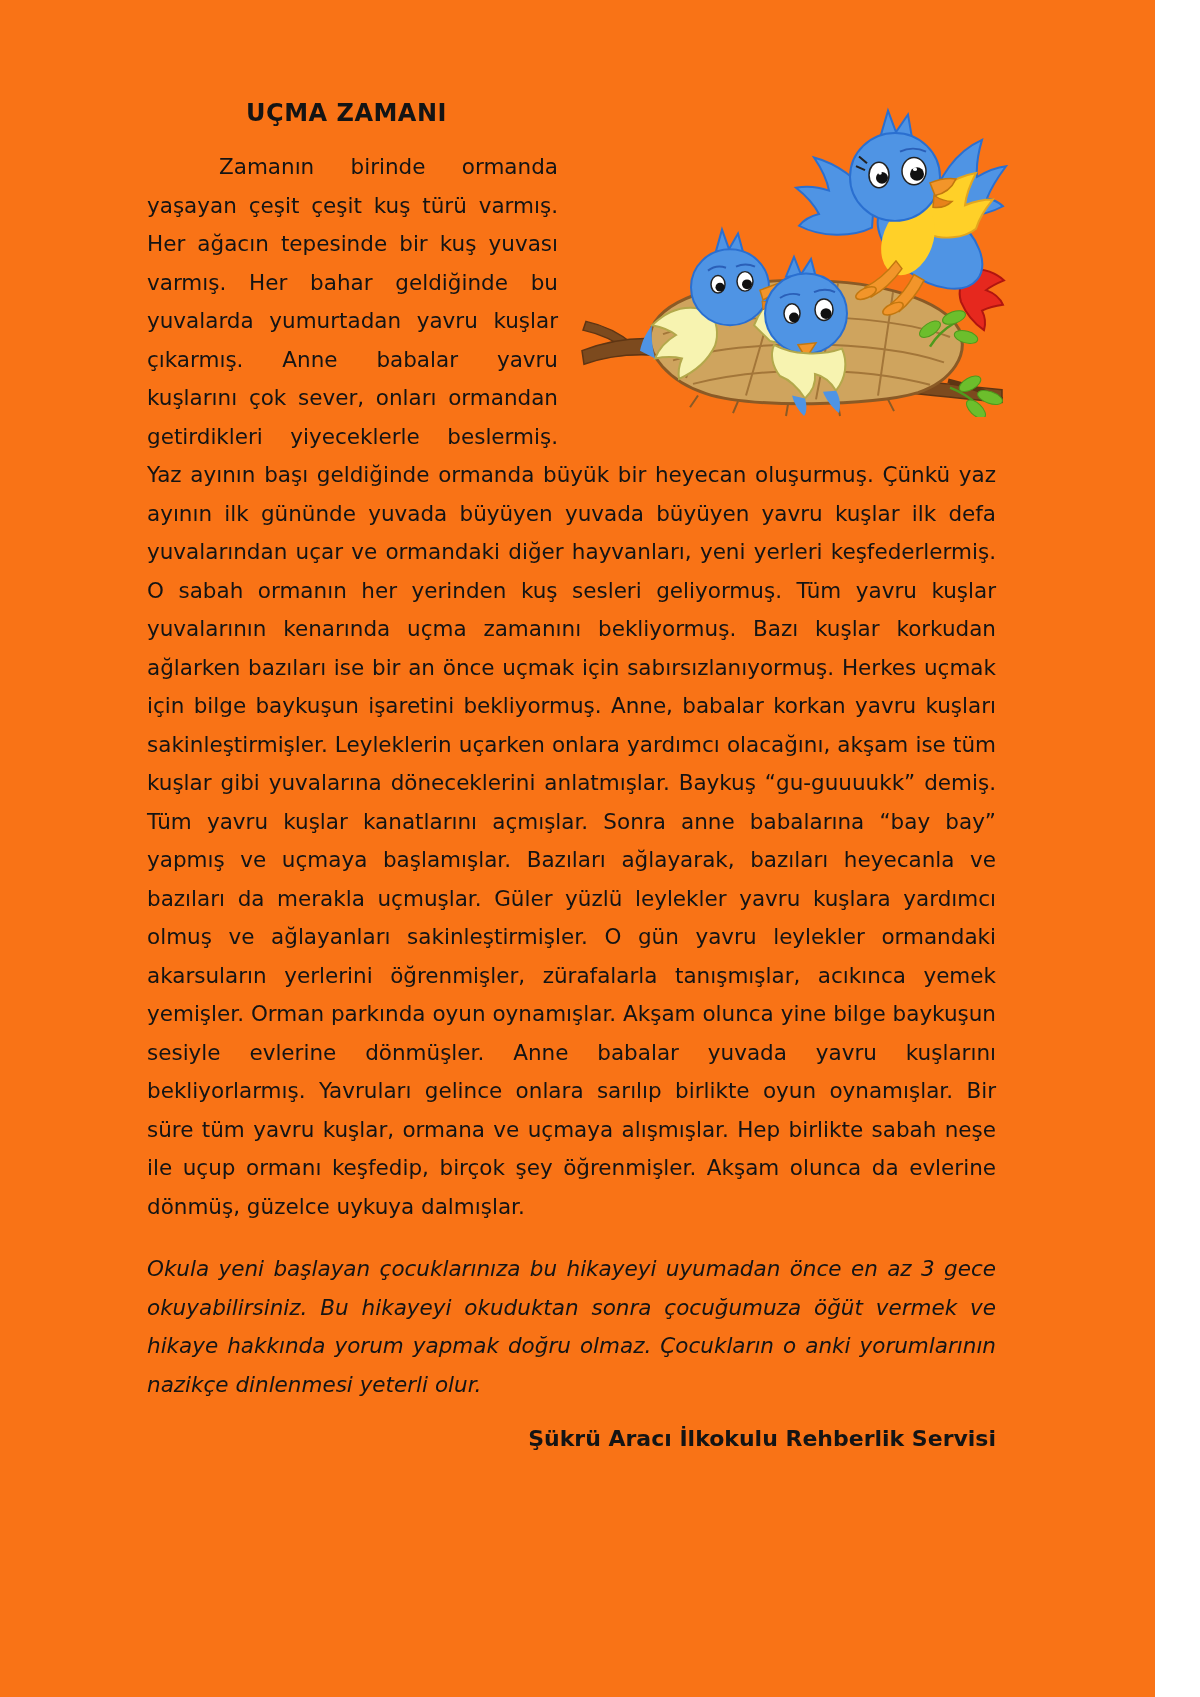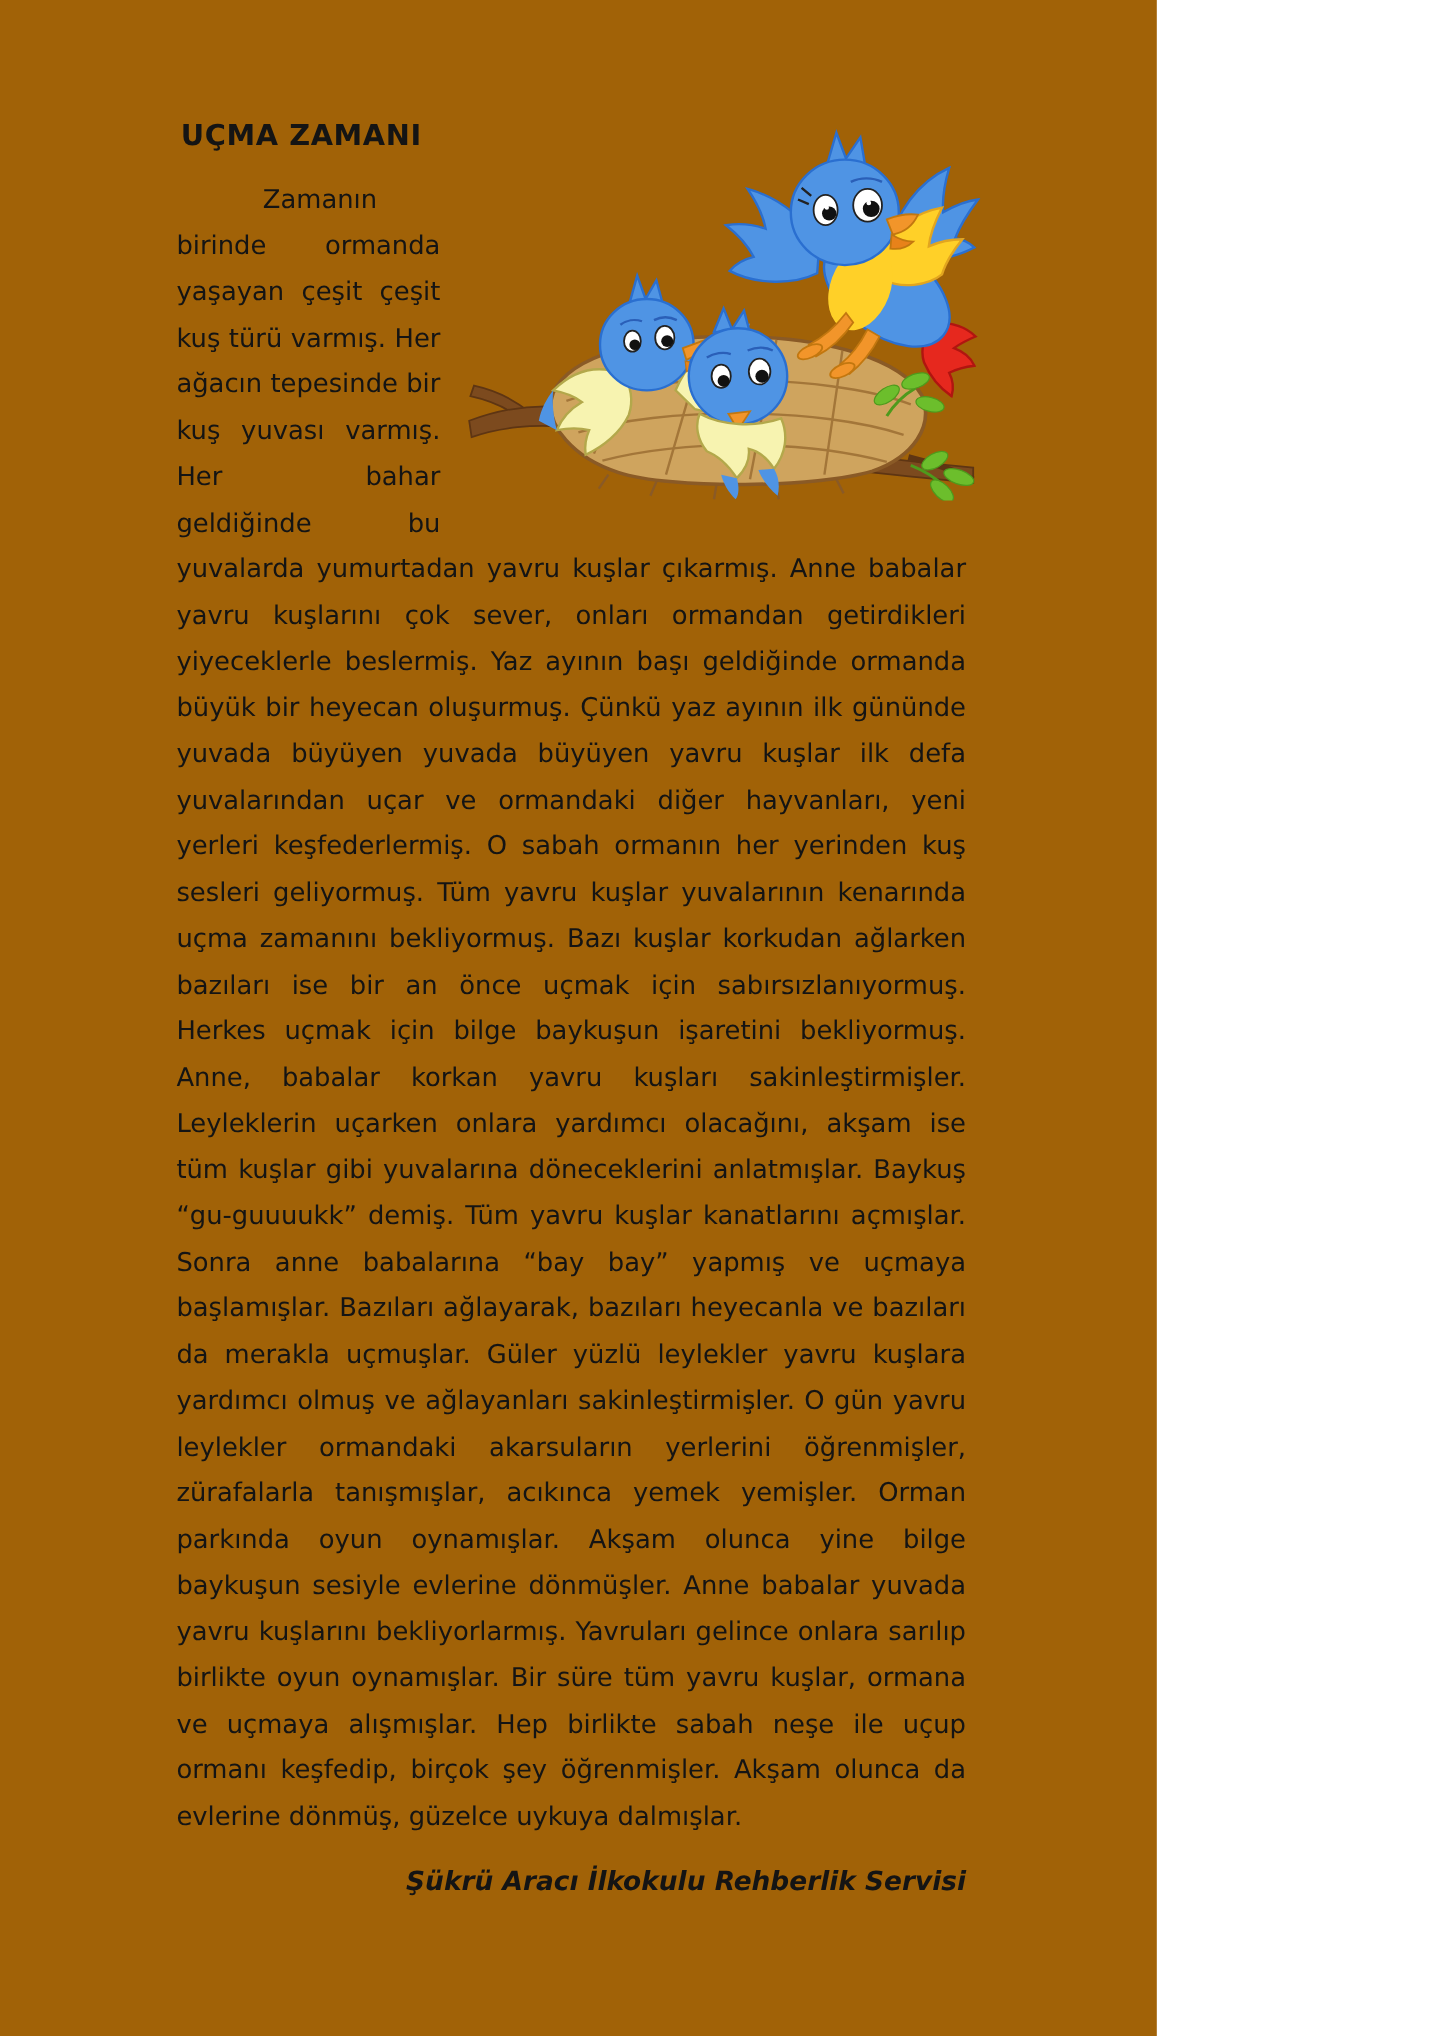--- a/index.html
+++ b/index.html
@@ -1,41 +1,41 @@
 <!DOCTYPE html>
 <html><head>
 <meta charset="utf-8">
 <style>
   html, body { margin:0; padding:0; }
   body {
     width:1200px; height:1697px; overflow:hidden;
     background:#ffffff; color:#141414;
     font-family:"DejaVu Sans", sans-serif;
   }
-  .page { position:relative; width:964px; height:1697px; background:#a16207; }
+  .page { position:relative; width:1155px; height:1697px; background:#f97316; }
   .content { padding:95px 147px 0 135px; }
   .illustration { float:right; width:430px; height:322px; margin:0 0 6px 20px; }
   .illustration svg { display:block; }
   .title {
     font-size:24px; font-weight:bold; letter-spacing:.5px;
     text-align:center; margin:0; line-height:36px;
   }
   p { margin:12px; }
   .story {
     margin-top:17px; font-size:21.5px; line-height:38.5px;
     text-align:justify; text-indent:72px;
   }
   .note-heading { margin-top:68px; font-size:21.5px; line-height:38.5px; font-style:italic; }
   .note-body {
     margin-top:24px; font-size:21.5px; line-height:38.5px;
     font-style:italic; text-align:justify;
   }
   .signature {
     margin-top:16px; font-size:22px; line-height:38px;
-    font-style:italic; font-weight:bold; text-align:right;
+    font-weight:bold; text-align:right;
   }
   .source { margin-top:84px; font-size:21px; line-height:30px; }
 </style>
 </head>
 <body>
 
 <div class="page">
   <div class="content">
 
     <div class="illustration">
@@ -129,18 +129,19 @@
           </g>
         </g>
       </svg>
     </div>
 
     <h1 class="title">UÇMA ZAMANI</h1>
 
     <p class="story">Zamanın birinde ormanda yaşayan çeşit çeşit kuş türü varmış. Her ağacın tepesinde bir kuş yuvası varmış. Her bahar geldiğinde bu yuvalarda yumurtadan yavru kuşlar çıkarmış. Anne babalar yavru kuşlarını çok sever, onları ormandan getirdikleri yiyeceklerle beslermiş. Yaz ayının başı geldiğinde ormanda büyük bir heyecan oluşurmuş. Çünkü yaz ayının ilk gününde yuvada büyüyen yuvada büyüyen yavru kuşlar ilk defa yuvalarından uçar ve ormandaki diğer hayvanları, yeni yerleri keşfederlermiş. O sabah ormanın her yerinden kuş sesleri geliyormuş. Tüm yavru kuşlar yuvalarının kenarında uçma zamanını bekliyormuş. Bazı kuşlar korkudan ağlarken bazıları ise bir an önce uçmak için sabırsızlanıyormuş. Herkes uçmak için bilge baykuşun işaretini bekliyormuş. Anne, babalar korkan yavru kuşları sakinleştirmişler. Leyleklerin uçarken onlara yardımcı olacağını, akşam ise tüm kuşlar gibi yuvalarına döneceklerini anlatmışlar. Baykuş “gu-guuuukk” demiş. Tüm yavru kuşlar kanatlarını açmışlar. Sonra anne babalarına “bay bay” yapmış ve uçmaya başlamışlar. Bazıları ağlayarak, bazıları heyecanla ve bazıları da merakla uçmuşlar. Güler yüzlü leylekler yavru kuşlara yardımcı olmuş ve ağlayanları sakinleştirmişler. O gün yavru leylekler ormandaki akarsuların yerlerini öğrenmişler, zürafalarla tanışmışlar, acıkınca yemek yemişler. Orman parkında oyun oynamışlar. Akşam olunca yine bilge baykuşun sesiyle evlerine dönmüşler. Anne babalar yuvada yavru kuşlarını bekliyorlarmış. Yavruları gelince onlara sarılıp birlikte oyun oynamışlar. Bir süre tüm yavru kuşlar, ormana ve uçmaya alışmışlar. Hep birlikte sabah neşe ile uçup ormanı keşfedip, birçok şey öğrenmişler. Akşam olunca da evlerine dönmüş, güzelce uykuya dalmışlar.</p>
 
 
+    <p class="note-body">Okula yeni başlayan çocuklarınıza bu hikayeyi uyumadan önce en az 3 gece okuyabilirsiniz. Bu hikayeyi okuduktan sonra çocuğumuza öğüt vermek ve hikaye hakkında yorum yapmak doğru olmaz. Çocukların o anki yorumlarının nazikçe dinlenmesi yeterli olur.</p>
 
     <p class="signature">Şükrü Aracı İlkokulu Rehberlik Servisi</p>
 
 
   </div>
 </div>
 
 </body></html>

